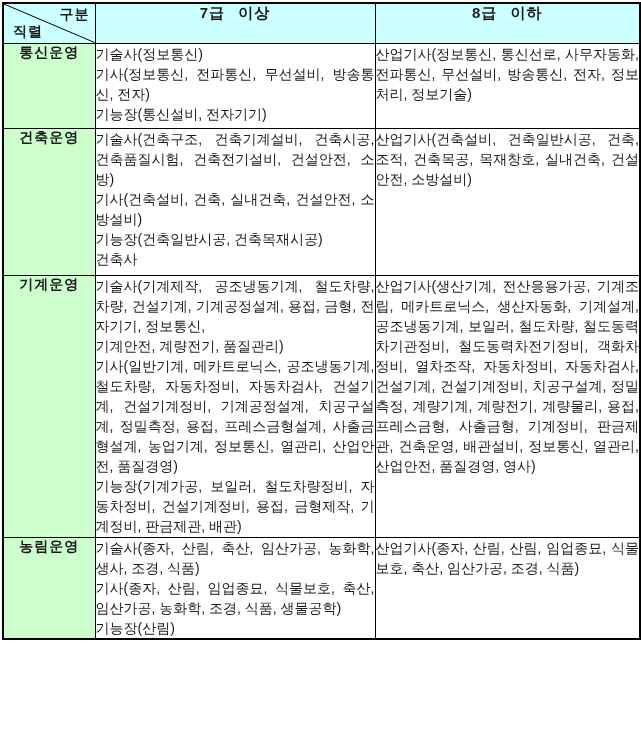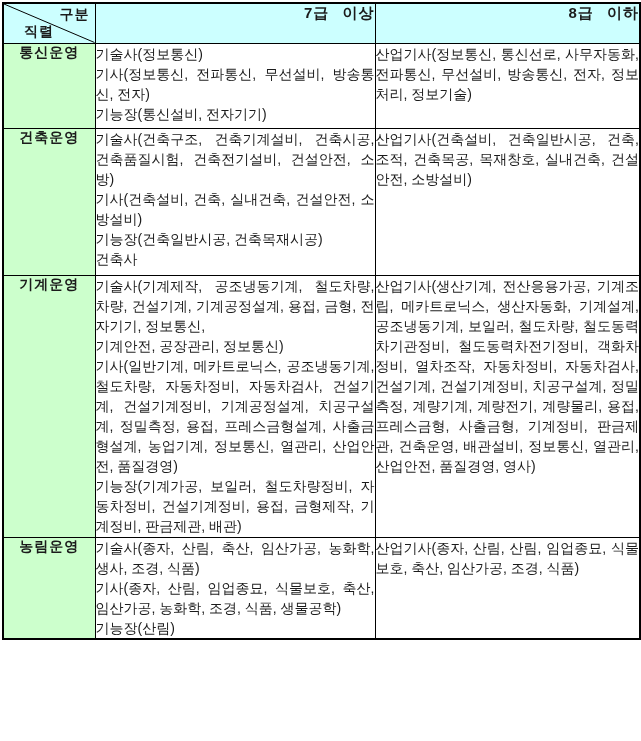--- a/index.html
+++ b/index.html
@@ -34,21 +34,21 @@
     vertical-align: top;
     padding: 0;
   }
   
   thead th {
     background: var(--header-bg);
     height: 40px;
     border-bottom: 2px solid var(--border-col);
     font-size: 15px;
     font-weight: bold;
-    text-align: right;
+    text-align: center;
     vertical-align: middle;
     word-spacing: 8px;
     letter-spacing: 1px;
   }
   th.corner {
     position: relative;
     padding: 0;
     overflow: hidden;
   }
   th.corner svg.diag {
@@ -59,21 +59,21 @@
   }
   .corner-top {
     position: absolute;
     top: 2px; right: 5px;
     font-size: 14px;
     font-weight: bold;
     letter-spacing: 1px;
   }
   .corner-bottom {
     position: absolute;
-    bottom: 2px; left: 20px;
+    bottom: 2px; left: 9px;
     font-size: 14px;
     font-weight: bold;
     letter-spacing: 1px;
   }
   
   td.cat {
     background: var(--category-bg);
     font-weight: bold;
     font-size: 14px;
     text-align: center;
@@ -137,21 +137,21 @@
             <div class="para">건축사</div>
           </td>
     <td class="quals g8">
             <div class="para">산업기사(건축설비, 건축일반시공, 건축, 조적, 건축목공, 목재창호, 실내건축, 건설안전, 소방설비)</div>
           </td>
   </tr>
         <tr style="height: 262px; margin-top: 10px;">
     <td class="cat">기계운영</td>
     <td class="quals g7">
             <div class="para">기술사(기계제작, 공조냉동기계, 철도차량, 차량, 건설기계, 기계공정설계, 용접, 금형, 전자기기, 정보통신,</div>
-            <div class="para">기계안전, 공장관리, 정보통신)</div>
+            <div class="para">기계안전, 계량전기, 품질관리)</div>
             <div class="para">기사(일반기계, 메카트로닉스, 공조냉동기계, 철도차량, 자동차정비, 자동차검사, 건설기계, 건설기계정비, 기계공정설계, 치공구설계, 정밀측정, 용접, 프레스금형설계, 사출금형설계, 농업기계, 정보통신, 열관리, 산업안전, 품질경영)</div>
             <div class="para">기능장(기계가공, 보일러, 철도차량정비, 자동차정비, 건설기계정비, 용접, 금형제작, 기계정비, 판금제관, 배관)</div>
           </td>
     <td class="quals g8">
             <div class="para">산업기사(생산기계, 전산응용가공, 기계조립, 메카트로닉스, 생산자동화, 기계설계, 공조냉동기계, 보일러, 철도차량, 철도동력차기관정비, 철도동력차전기정비, 객화차정비, 열차조작, 자동차정비, 자동차검사, 건설기계, 건설기계정비, 치공구설계, 정밀측정, 계량기계, 계량전기, 계량물리, 용접, 프레스금형, 사출금형, 기계정비, 판금제관, 건축운영, 배관설비, 정보통신, 열관리, 산업안전, 품질경영, 영사)</div>
           </td>
   </tr>
         <tr style="height: 93px;">
     <td class="cat">농림운영</td>
     <td class="quals g7">

